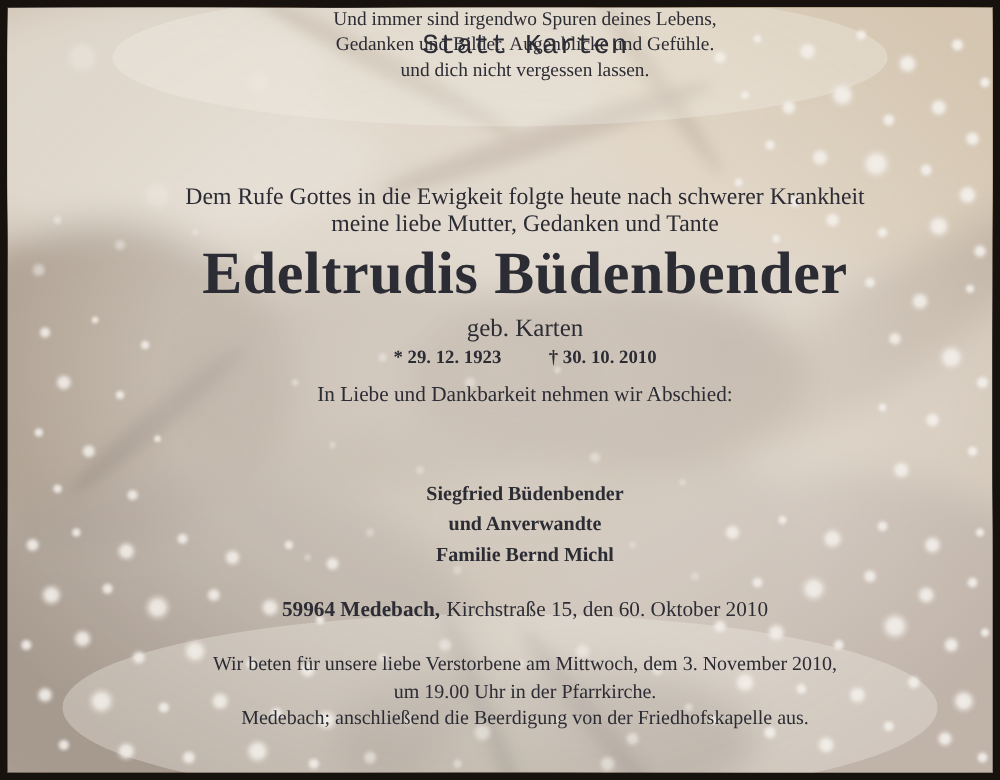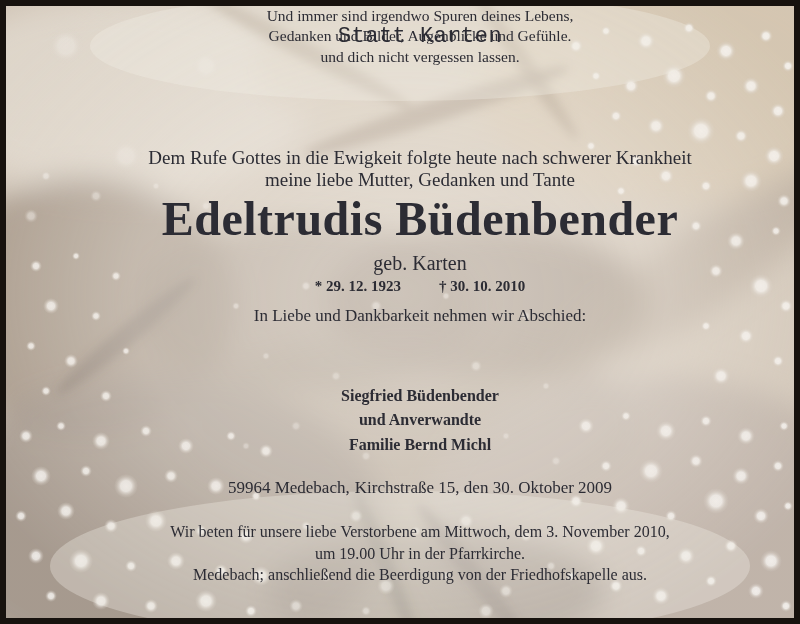--- a/index.html
+++ b/index.html
@@ -21,21 +21,21 @@
   .poem{top:51px;font-size:15.5px;line-height:20.4px;}
   .intro{top:141px;font-size:19px;line-height:22px;}
   .deceased-name{top:186px;font-size:48px;font-weight:bold;line-height:54px;letter-spacing:.5px;}
   .maiden{top:246px;font-size:20px;}
   .dates{top:272px;font-size:15px;font-weight:bold;}
   .dates .birth{margin-right:19px;}
   .dates .death{margin-left:19px;}
   .farewell{top:300px;font-size:17px;}
   .mourners{top:342px;font-size:16px;font-weight:bold;line-height:24.4px;margin-top:36px;}
   .address{top:472px;font-size:17px;}
-  .address .addr-bold{font-weight:normal;}
+  .address .addr-bold{font-weight:bold;}
   .address .addr-rest{margin-left:.3em;}
   .bottom{top:515px;font-size:16px;line-height:21.6px;}
 </style>
 </head>
 <body>
 
 <div class="card">
 
   <svg class="bg" viewBox="0 0 788 612" aria-hidden="true">
     <defs>
@@ -257,21 +257,21 @@
 
     <div class="line farewell">In Liebe und Dankbarkeit nehmen wir Abschied:</div>
 
     <div class="mourners line" style="white-space:normal">
       <div>Siegfried Büdenbender</div>
       <div>und Anverwandte</div>
       <div>Familie Bernd Michl</div>
     </div>
 
     <div class="line address">
-      <span class="addr-bold">59964 Medebach,</span><span class="addr-rest">Kirchstraße 15, den 30. Oktober 2009</span>
+      <span class="addr-bold">59964 Medebach,</span><span class="addr-rest">Kirchstraße 15, den 60. Oktober 2010</span>
     </div>
 
     <div class="bottom line" style="white-space:normal">
       <div>Wir beten für unsere liebe Verstorbene am Mittwoch, dem 3. November 2010,</div>
       <div>um 19.00 Uhr in der Pfarrkirche.</div>
       <div>Medebach; anschließend die Beerdigung von der Friedhofskapelle aus.</div>
     </div>
   </div>
 </div>
 

